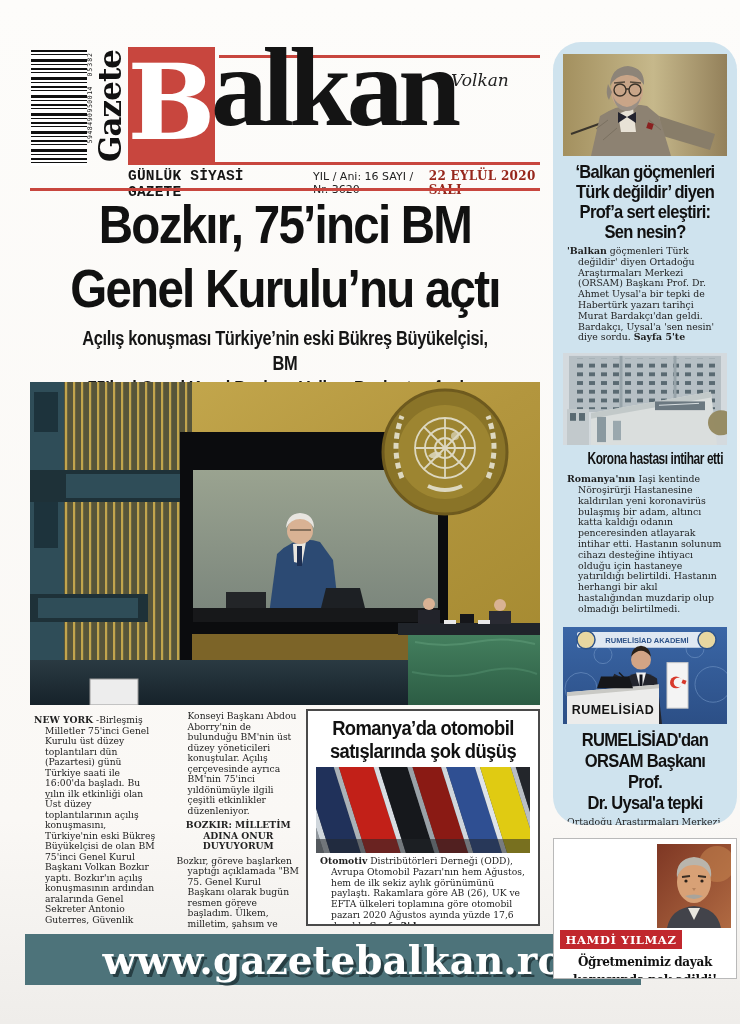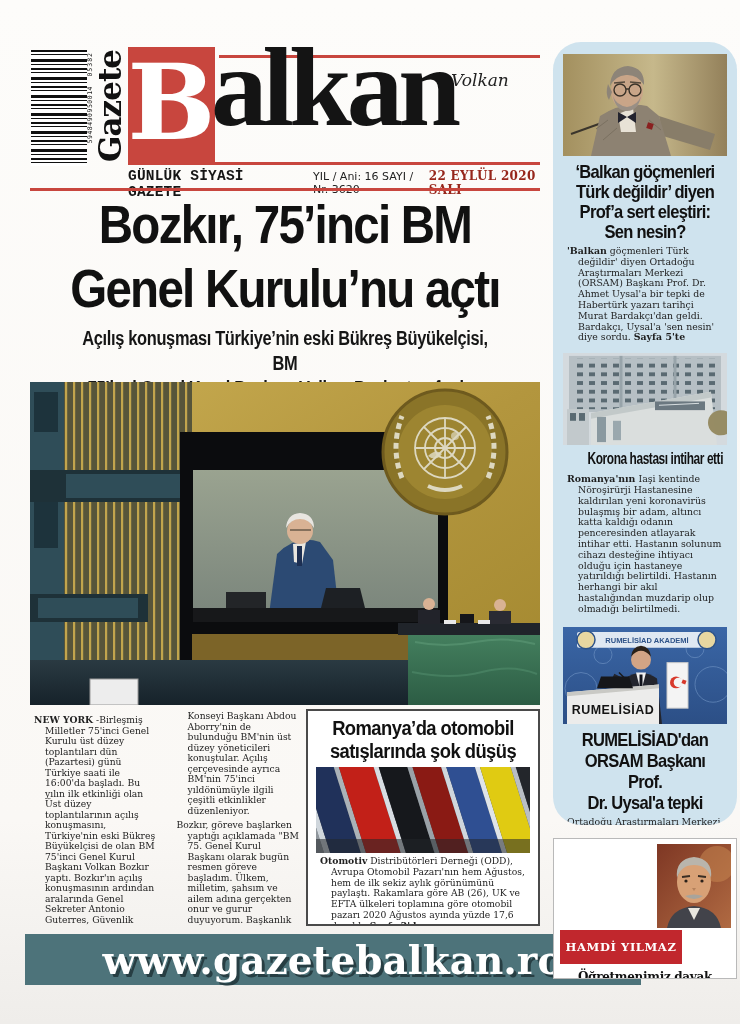--- a/index.html
+++ b/index.html
@@ -63,21 +63,21 @@
   .sb-h1{font-size:19px;line-height:20px;letter-spacing:-0.8px;transform:scaleX(0.87);margin:6px 0 4px;}
   .sb-h2{font-size:17px;line-height:22px;letter-spacing:-0.6px;transform:scaleX(0.70);white-space:nowrap;margin:3px 0 2px;}
   .sb-h3{font-size:19px;line-height:21px;letter-spacing:-0.8px;transform:scaleX(0.87);margin:5px 0 4px;}
   .sb-body{font-size:9.4px;line-height:10.8px;color:#1e1e1e;}
   .sb-gap1{height:6px;}.sb-gap2{height:8px;}
 
   
   .columnist-box{position:absolute;left:553px;top:838px;width:184px;height:141px;background:#fff;border:1px solid #b9b9b9;
     padding:5px 6px;box-sizing:border-box;overflow:hidden;}
   .col-photo{float:right;width:74px;height:84px;margin:0 -1px 2px 4px;}
-  .col-band{width:122px;height:34px;background:#c1272d;color:#fff;font-family:"DejaVu Serif",serif;font-weight:bold;
+  .col-band{width:122px;height:19px;background:#c1272d;color:#fff;font-family:"DejaVu Serif",serif;font-weight:bold;
     font-size:11.5px;letter-spacing:0.6px;display:flex;align-items:center;justify-content:center;}
   .col-headline{font-family:"DejaVu Serif",serif;font-weight:bold;font-size:12px;line-height:18px;text-align:center;
     letter-spacing:-0.3px;margin:4px 0 3px;color:#111;}
 </style>
 </head>
 <body>
 
 <div class="page">
 
   <div>
@@ -189,20 +189,21 @@
         <rect x="459" y="229" width="22" height="13" fill="#2a2b33"></rect>
       <rect x="414" y="238" width="12" height="4" fill="#e8e8e8"></rect>
         <rect x="448" y="238" width="12" height="4" fill="#e8e8e8"></rect>
       <rect x="430" y="232" width="14" height="9" fill="#15161a"></rect>
     </g>
     <rect x="60" y="297" width="48" height="26" fill="#ededed" stroke="#999"></rect>
   </svg>
 
   <div class="lead-body">
     <p class="hang"><span class="lead-in">NEW YORK</span><span> -Birleşmiş Milletler 75'inci Genel Kurulu üst düzey toplantıları dün (Pazartesi) günü Türkiye saati ile 16:00'da başladı. Bu yılın ilk etkinliği olan Üst düzey toplantılarının açılış konuşmasını, Türkiye'nin eski Bükreş Büyükelçisi de olan BM 75'inci Genel Kurul Başkanı Volkan Bozkır yaptı. Bozkır'ın açılış konuşmasının ardından aralarında Genel Sekreter Antonio Guterres, Güvenlik Konseyi Başkanı Abdou Aborry'nin de bulunduğu BM'nin üst düzey yöneticileri konuştular. Açılış çerçevesinde ayrıca BM'nin 75'inci yıldönümüyle ilgili çeşitli etkinlikler düzenleniyor.</span></p>
+    <div class="col2-subhead">BOZKIR: MİLLETİM ADINA ONUR DUYUYORUM</div>
     <p class="hang"><span>Bozkır, göreve başlarken yaptığı açıklamada "BM 75. Genel Kurul Başkanı olarak bugün resmen göreve başladım. Ülkem, milletim, şahsım ve ailem adına gerçekten onur ve gurur duyuyorum. Başkanlık ofisinde bayrak değişim töreni sonrasında göndere çekilen bayrağımız, bir yıl süreyle orada dalgalanacak. Etkin ve fark yaratan bir Başkanlık sergilemek için çalışacağım" demişti. </span></p>
   </div>
 
   <div class="auto-box">
     <div class="auto-headline">
       <div>Romanya’da otomobil</div>
       <div>satışlarında şok düşüş</div>
     </div>
     <svg class="auto-photo" viewBox="0 0 220 86" preserveAspectRatio="none">
       <rect width="220" height="86" fill="#41464c"></rect>

